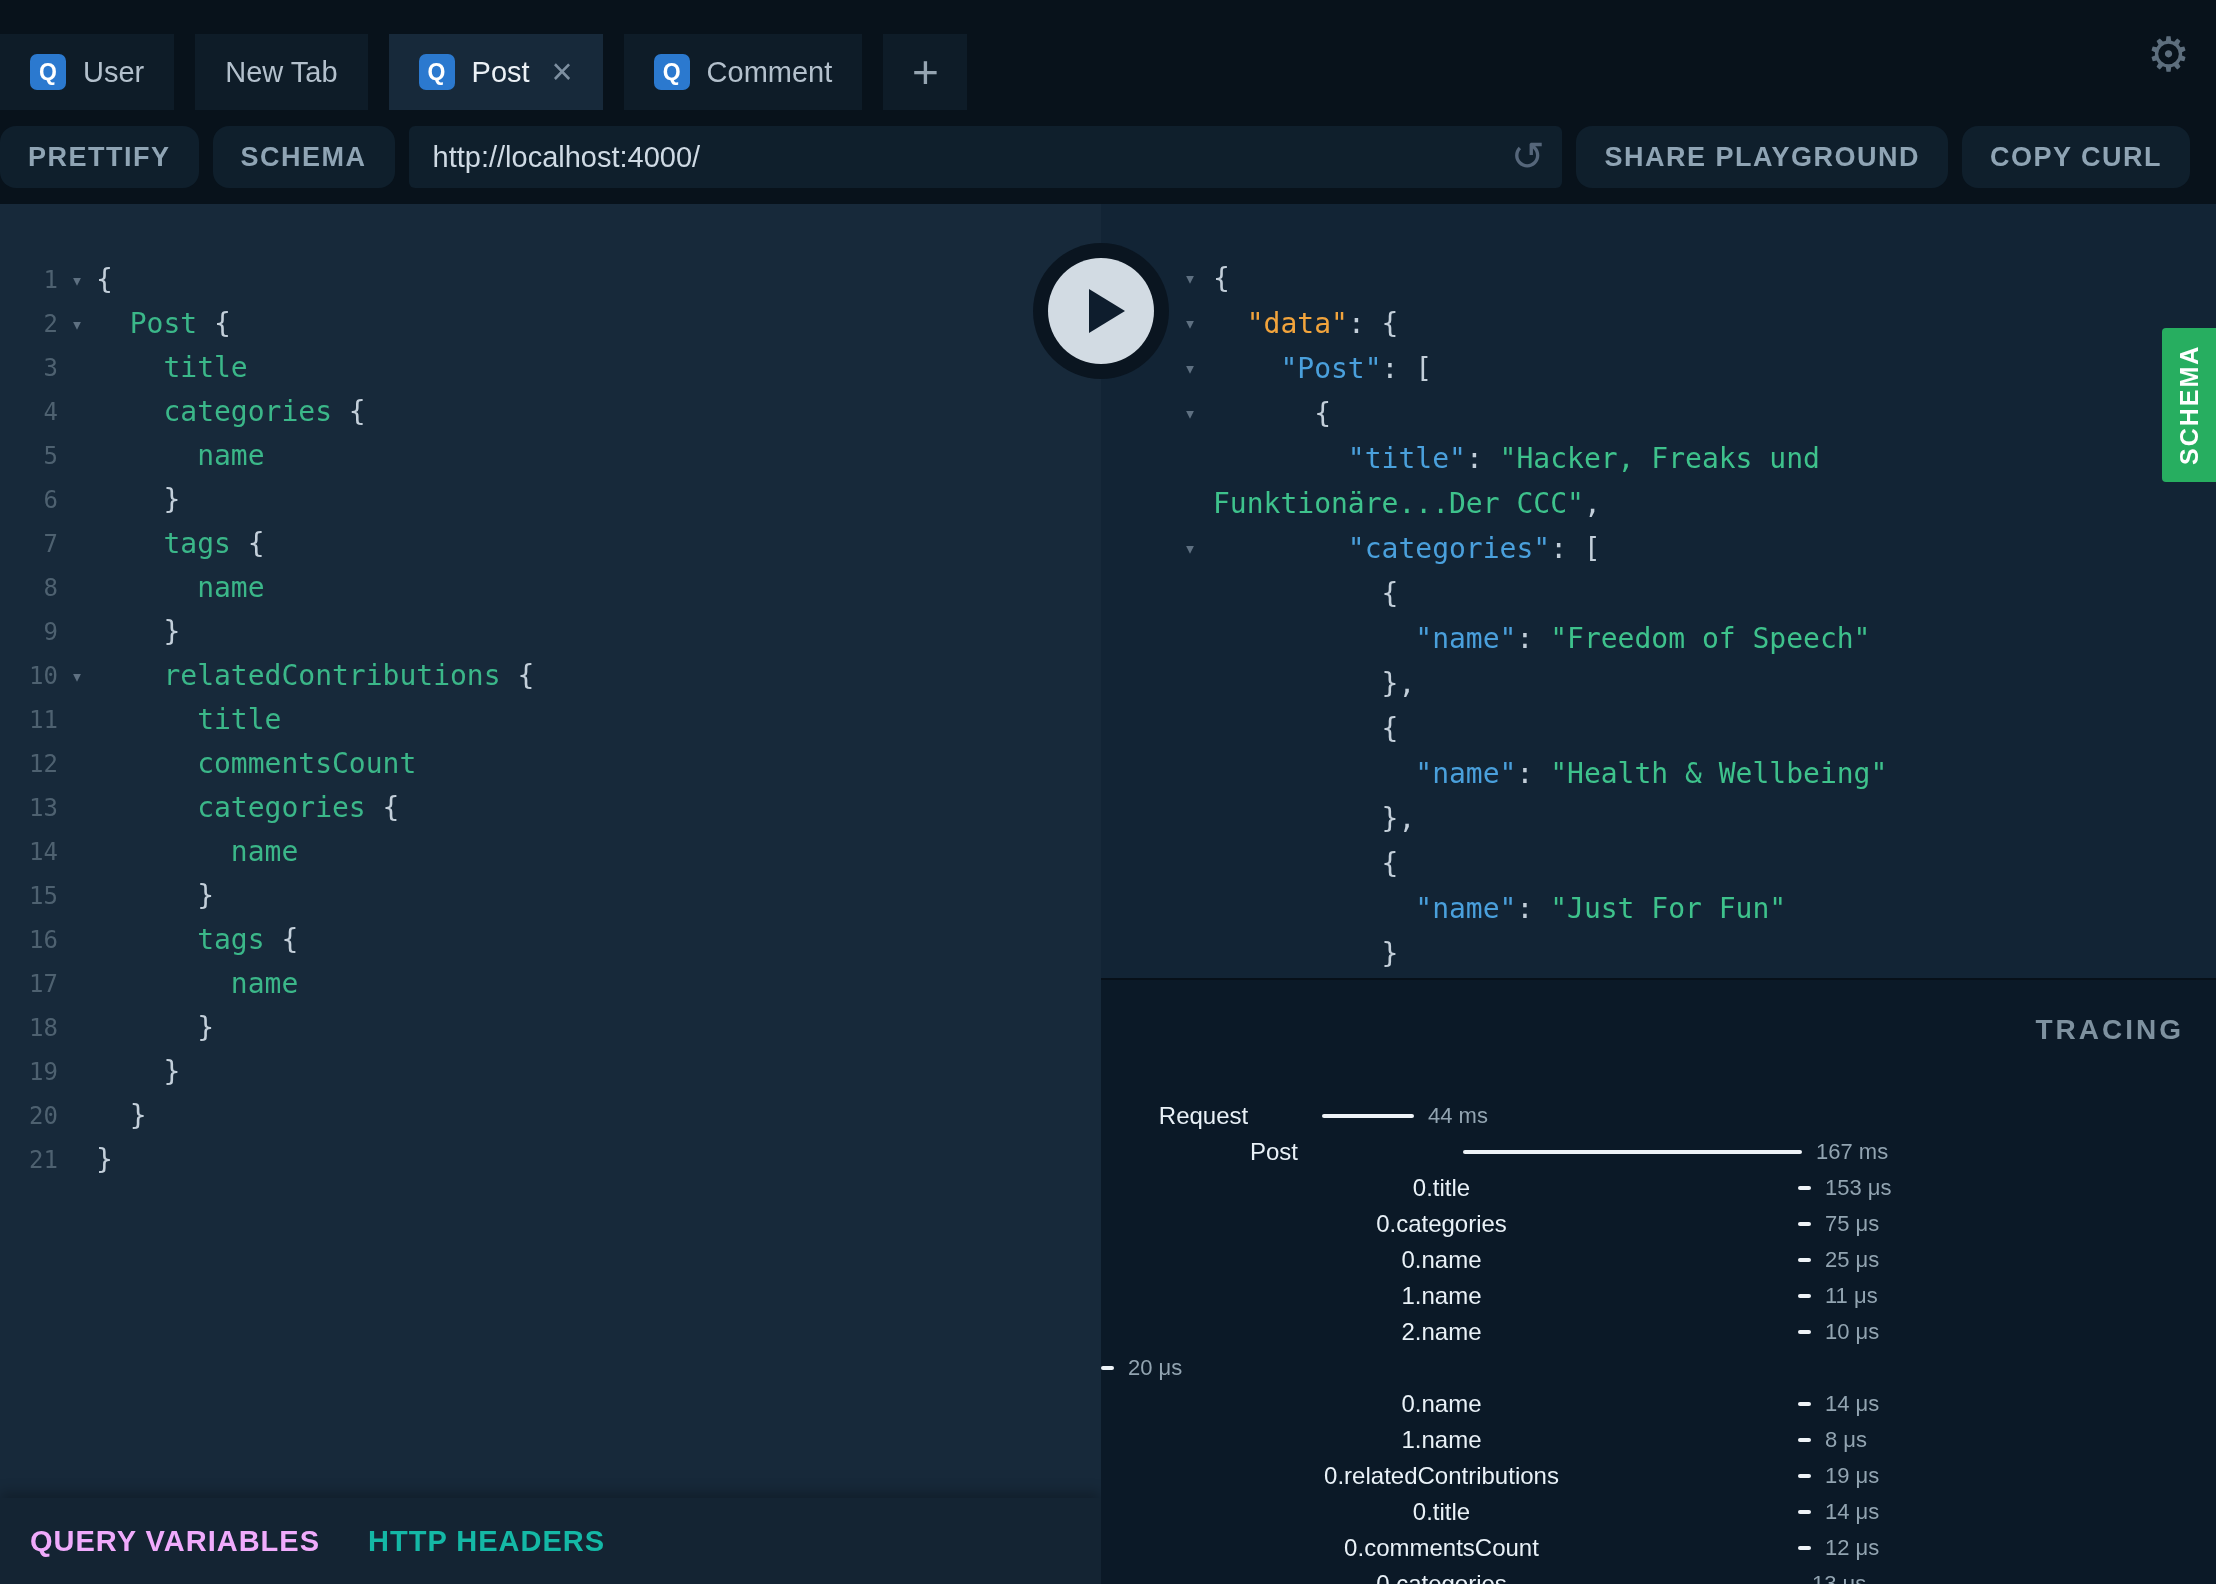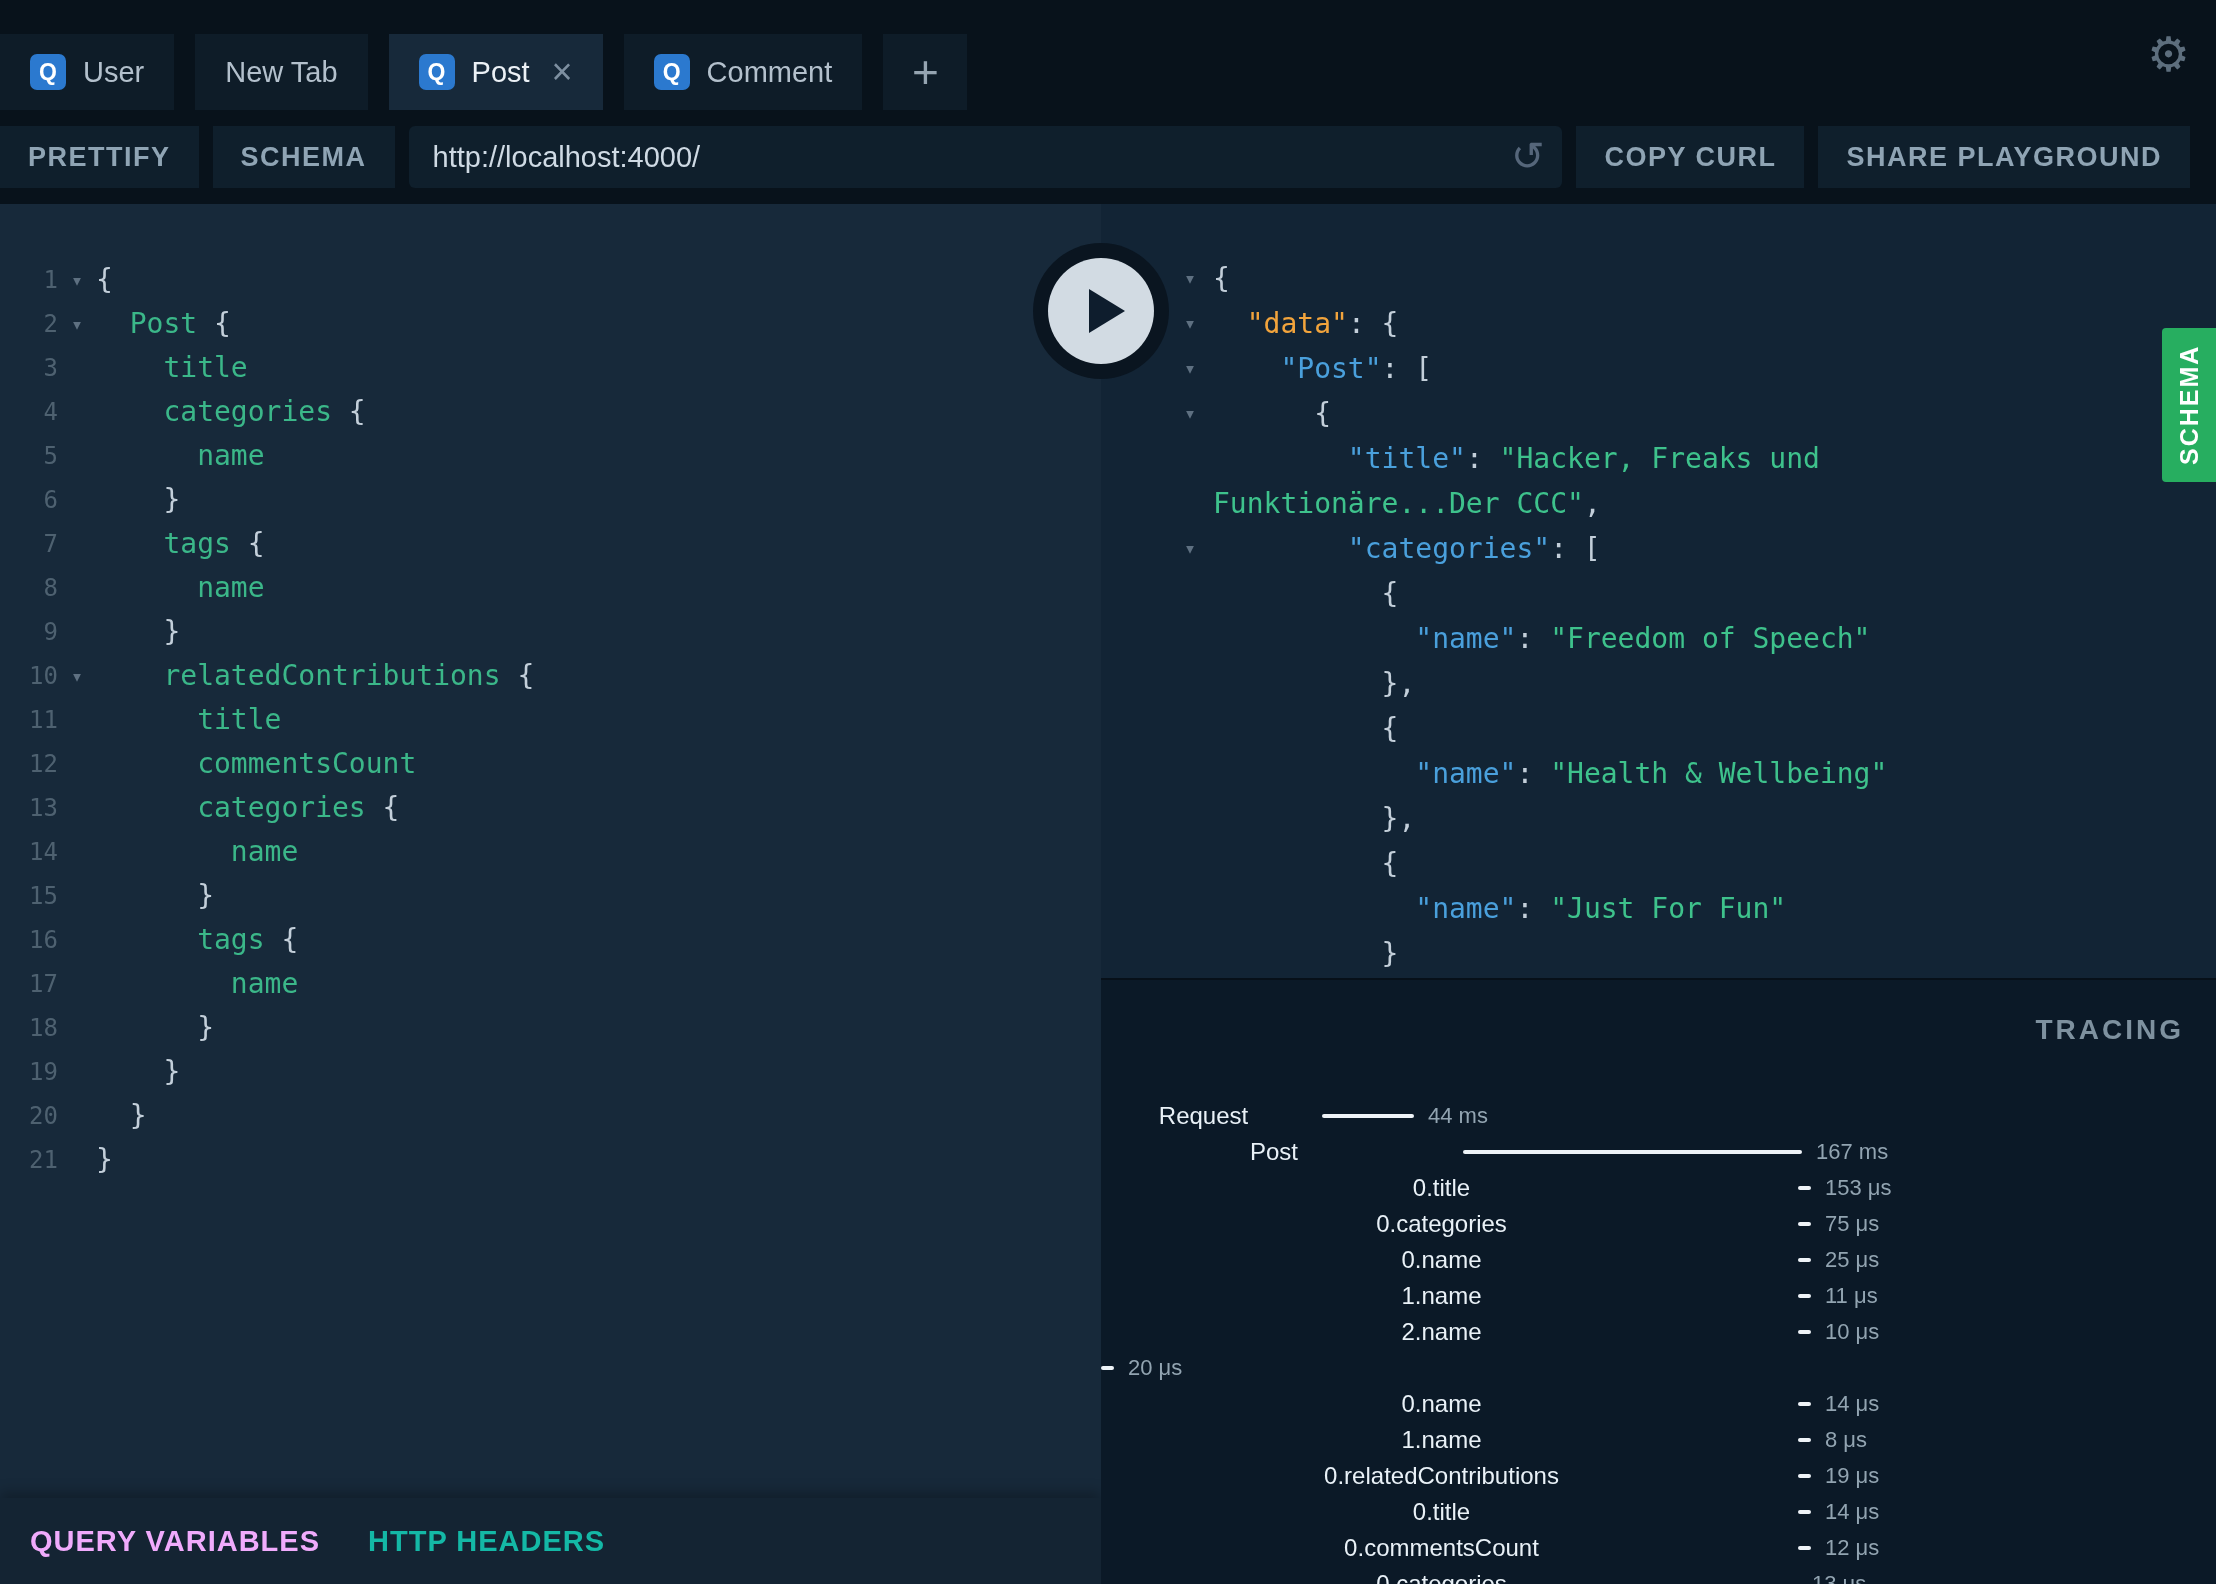--- a/index.html
+++ b/index.html
@@ -21,21 +21,21 @@
   .tab-close { margin-left:22px; color:#7d8fa0; font-size:36px; line-height:1; }
   .add-tab { height:76px; width:84px; background:#0e1c28; display:flex; align-items:center;
              justify-content:center; color:#95a4b1; font-size:46px; font-weight:300; cursor:pointer; }
   .gear { position:absolute; right:26px; top:30px; font-family:"DejaVu Sans",sans-serif;
           font-size:48px; color:#5d6e7d; cursor:pointer; line-height:1; }
 
   
   .toolbar { height:94px; background:#08121b; display:flex; align-items:center; padding-right:12px; }
   .tbtn { height:62px; display:flex; align-items:center; padding:0 28px; background:#0f1f2c;
           color:#8fa4b4; font-weight:bold; font-size:27px; letter-spacing:1.5px;
-          margin-right:14px; cursor:pointer; white-space:nowrap; }
+          margin-right:14px; cursor:pointer; white-space:nowrap;border-radius:16px; }
   .urlwrap { flex:1; position:relative; margin-right:14px; }
   .urlinput { width:100%; height:62px; background:#0f1f2c; border:none; border-radius:6px;
               color:#cfdae4; font-size:29px; padding:0 70px 0 24px; outline:none;
               font-family:"Liberation Sans",sans-serif; }
   .reload { position:absolute; right:18px; top:50%; transform:translateY(-52%);
             color:#55667a; font-size:40px; font-family:"DejaVu Sans",sans-serif; cursor:pointer; }
 
   
   .main { display:flex; height:1380px; }
   .left { width:1101px; display:flex; flex-direction:column; }
@@ -117,22 +117,22 @@
     <div class="gear">⚙</div>
   </div>
 
   <div class="toolbar">
     <div class="tbtn">PRETTIFY</div>
     <div class="tbtn">SCHEMA</div>
     <div class="urlwrap">
       <input class="urlinput" value="http://localhost:4000/" style="">
       <span class="reload">↺</span>
     </div>
+    <div class="tbtn">SHARE PLAYGROUND</div>
     <div class="tbtn">COPY CURL</div>
-    <div class="tbtn">SHARE PLAYGROUND</div>
   </div>
 
   <div class="main">
     <div class="left">
       <div class="editor" id="query-code">
           <div class="code-line"><span class="gutter">1</span><span class="foldcol">▾</span><span class="codetext"><span class="tk-p">{</span></span></div>
           <div class="code-line"><span class="gutter">2</span><span class="foldcol">▾</span><span class="codetext"><span class="tk-p">  </span><span class="tk-f">Post</span><span class="tk-p"> {</span></span></div>
           <div class="code-line"><span class="gutter">3</span><span class="foldcol"></span><span class="codetext"><span class="tk-p">    </span><span class="tk-f">title</span></span></div>
           <div class="code-line"><span class="gutter">4</span><span class="foldcol"></span><span class="codetext"><span class="tk-p">    </span><span class="tk-f">categories</span><span class="tk-p"> {</span></span></div>
           <div class="code-line"><span class="gutter">5</span><span class="foldcol"></span><span class="codetext"><span class="tk-p">      </span><span class="tk-f">name</span></span></div>

